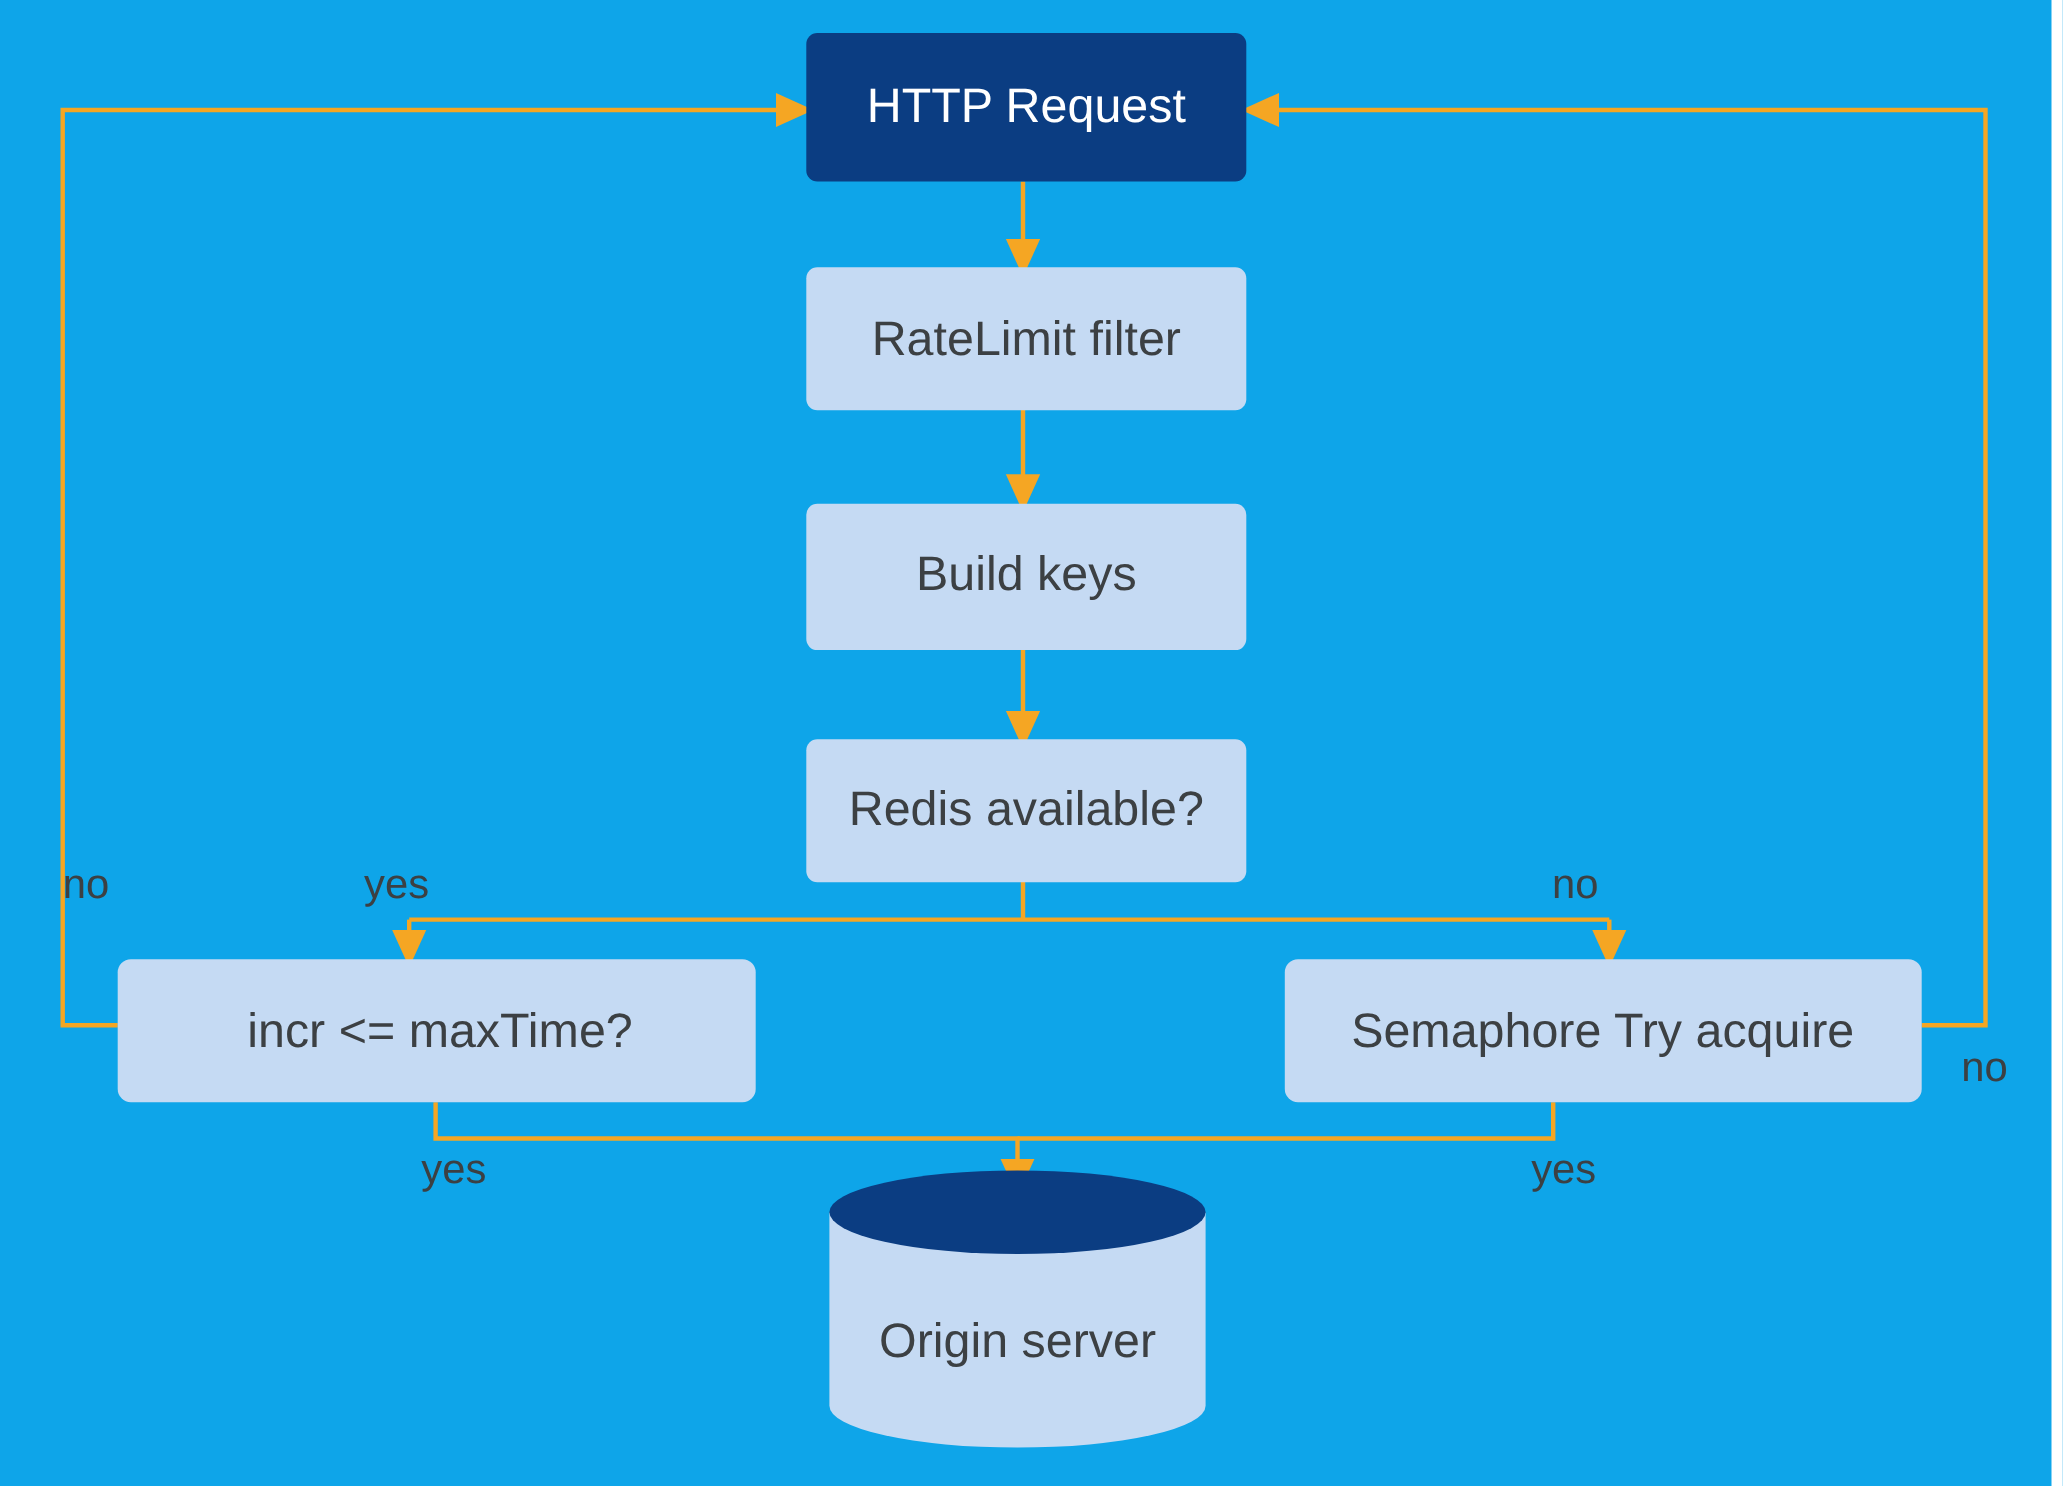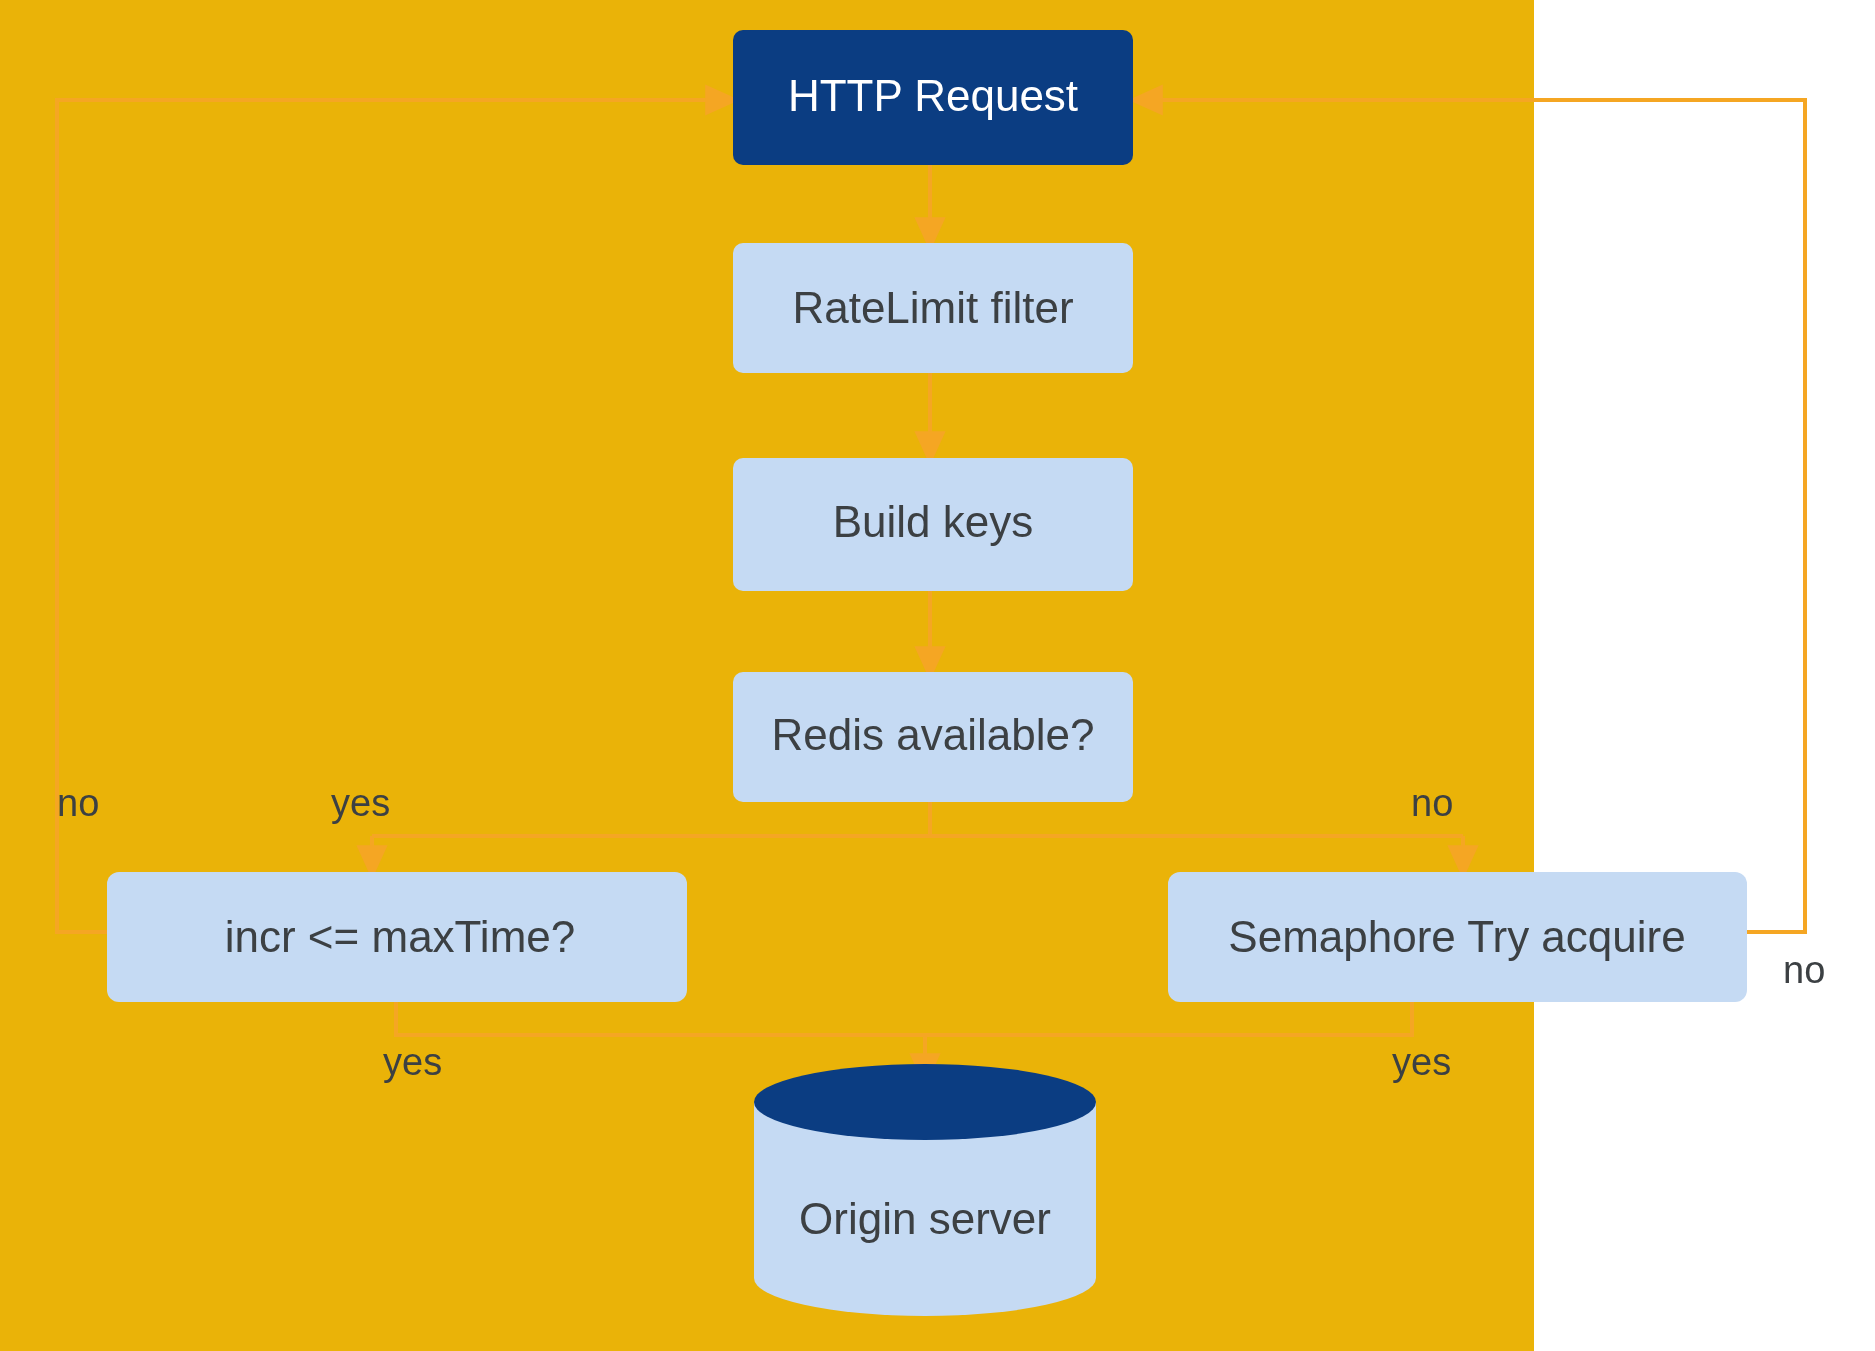--- a/index.html
+++ b/index.html
@@ -8,23 +8,23 @@
     background: #ffffff;
   }
   body {
     width: 1875px;
     height: 1351px;
     overflow: hidden;
     font-family: "Liberation Sans", sans-serif;
   }
   #diagram-root {
     position: relative;
-    width: 1534px;
+    width: 1865px;
     height: 1351px;
-    background: #eab308;
+    background: #0ea5e9;
   }
   svg#flow {
     display: block;
     width: 1875px;
     height: 1351px;
   }
   .node-label {
     font-family: "Liberation Sans", sans-serif;
     font-size: 44px;
     fill: #3c4043;

